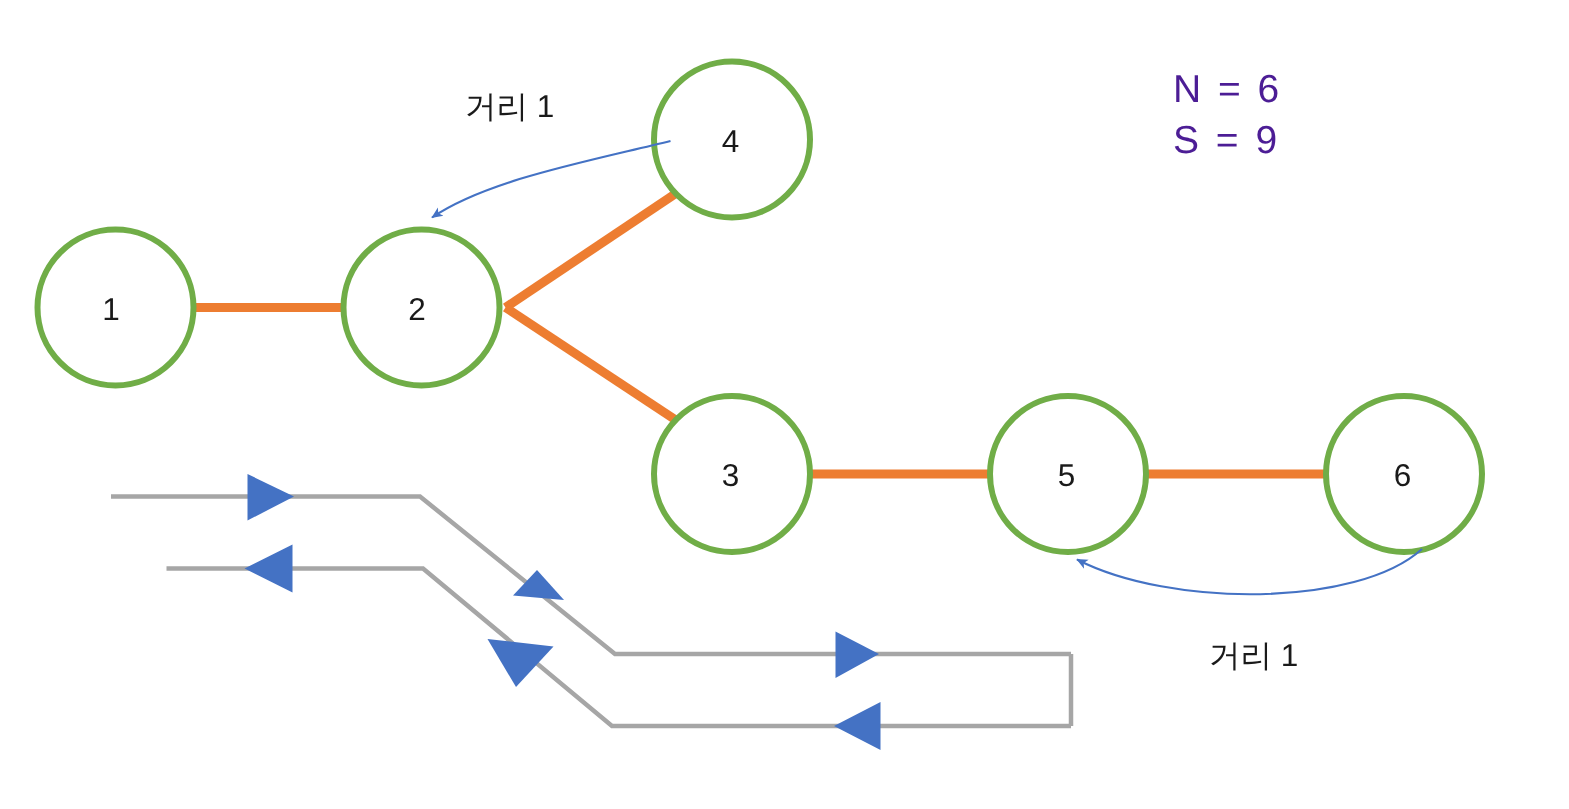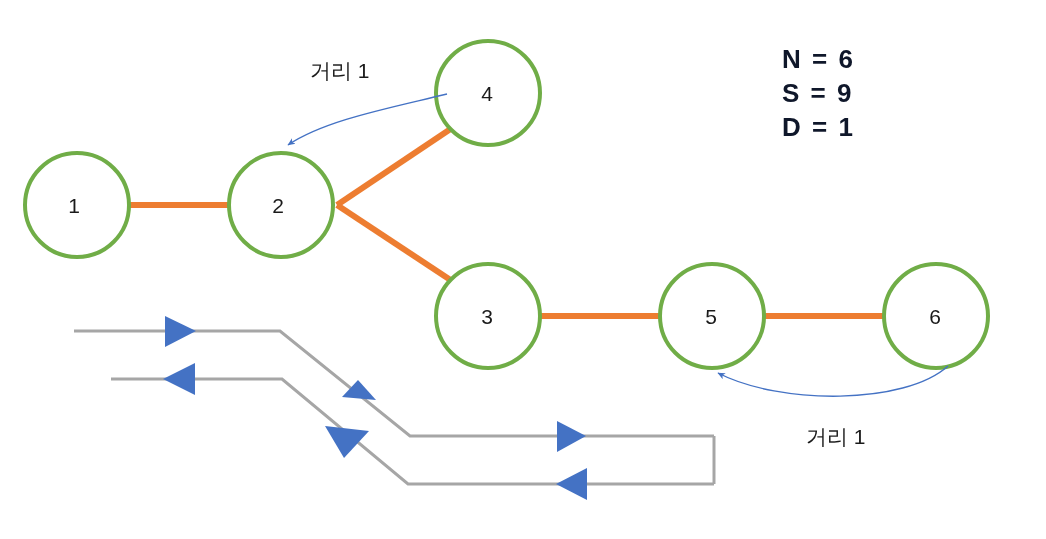--- a/index.html
+++ b/index.html
@@ -37,22 +37,22 @@
   .stats-box {
     position: absolute;
     left: 782px;
     top: 42px;
     text-align: left;
     line-height: 34px;
   }
   .stats-line {
     font-family: "Liberation Sans", sans-serif;
     font-size: 26px;
-    font-weight: bold;
-    color: #0f172a;
+    font-weight: normal;
+    color: #4c1d95;
     letter-spacing: 2px;
     white-space: pre;
   }
 </style>
 </head>
 <body>
 
 <div id="canvas">
 
   <svg id="diagram-svg" viewBox="0 0 1046 539">
@@ -118,16 +118,15 @@
       <polygon points="325,426 369,431 344,458"></polygon>
       <polygon points="557,421 586,436 557,452"></polygon>
       <polygon points="587,468 556,484 587,500"></polygon>
     </g>
 
   </svg>
 
   <div class="stats-box">
     <div class="stats-line">N = 6</div>
     <div class="stats-line">S = 9</div>
-    <div class="stats-line">D = 1</div>
   </div>
 
 </div>
 
 </body></html>

